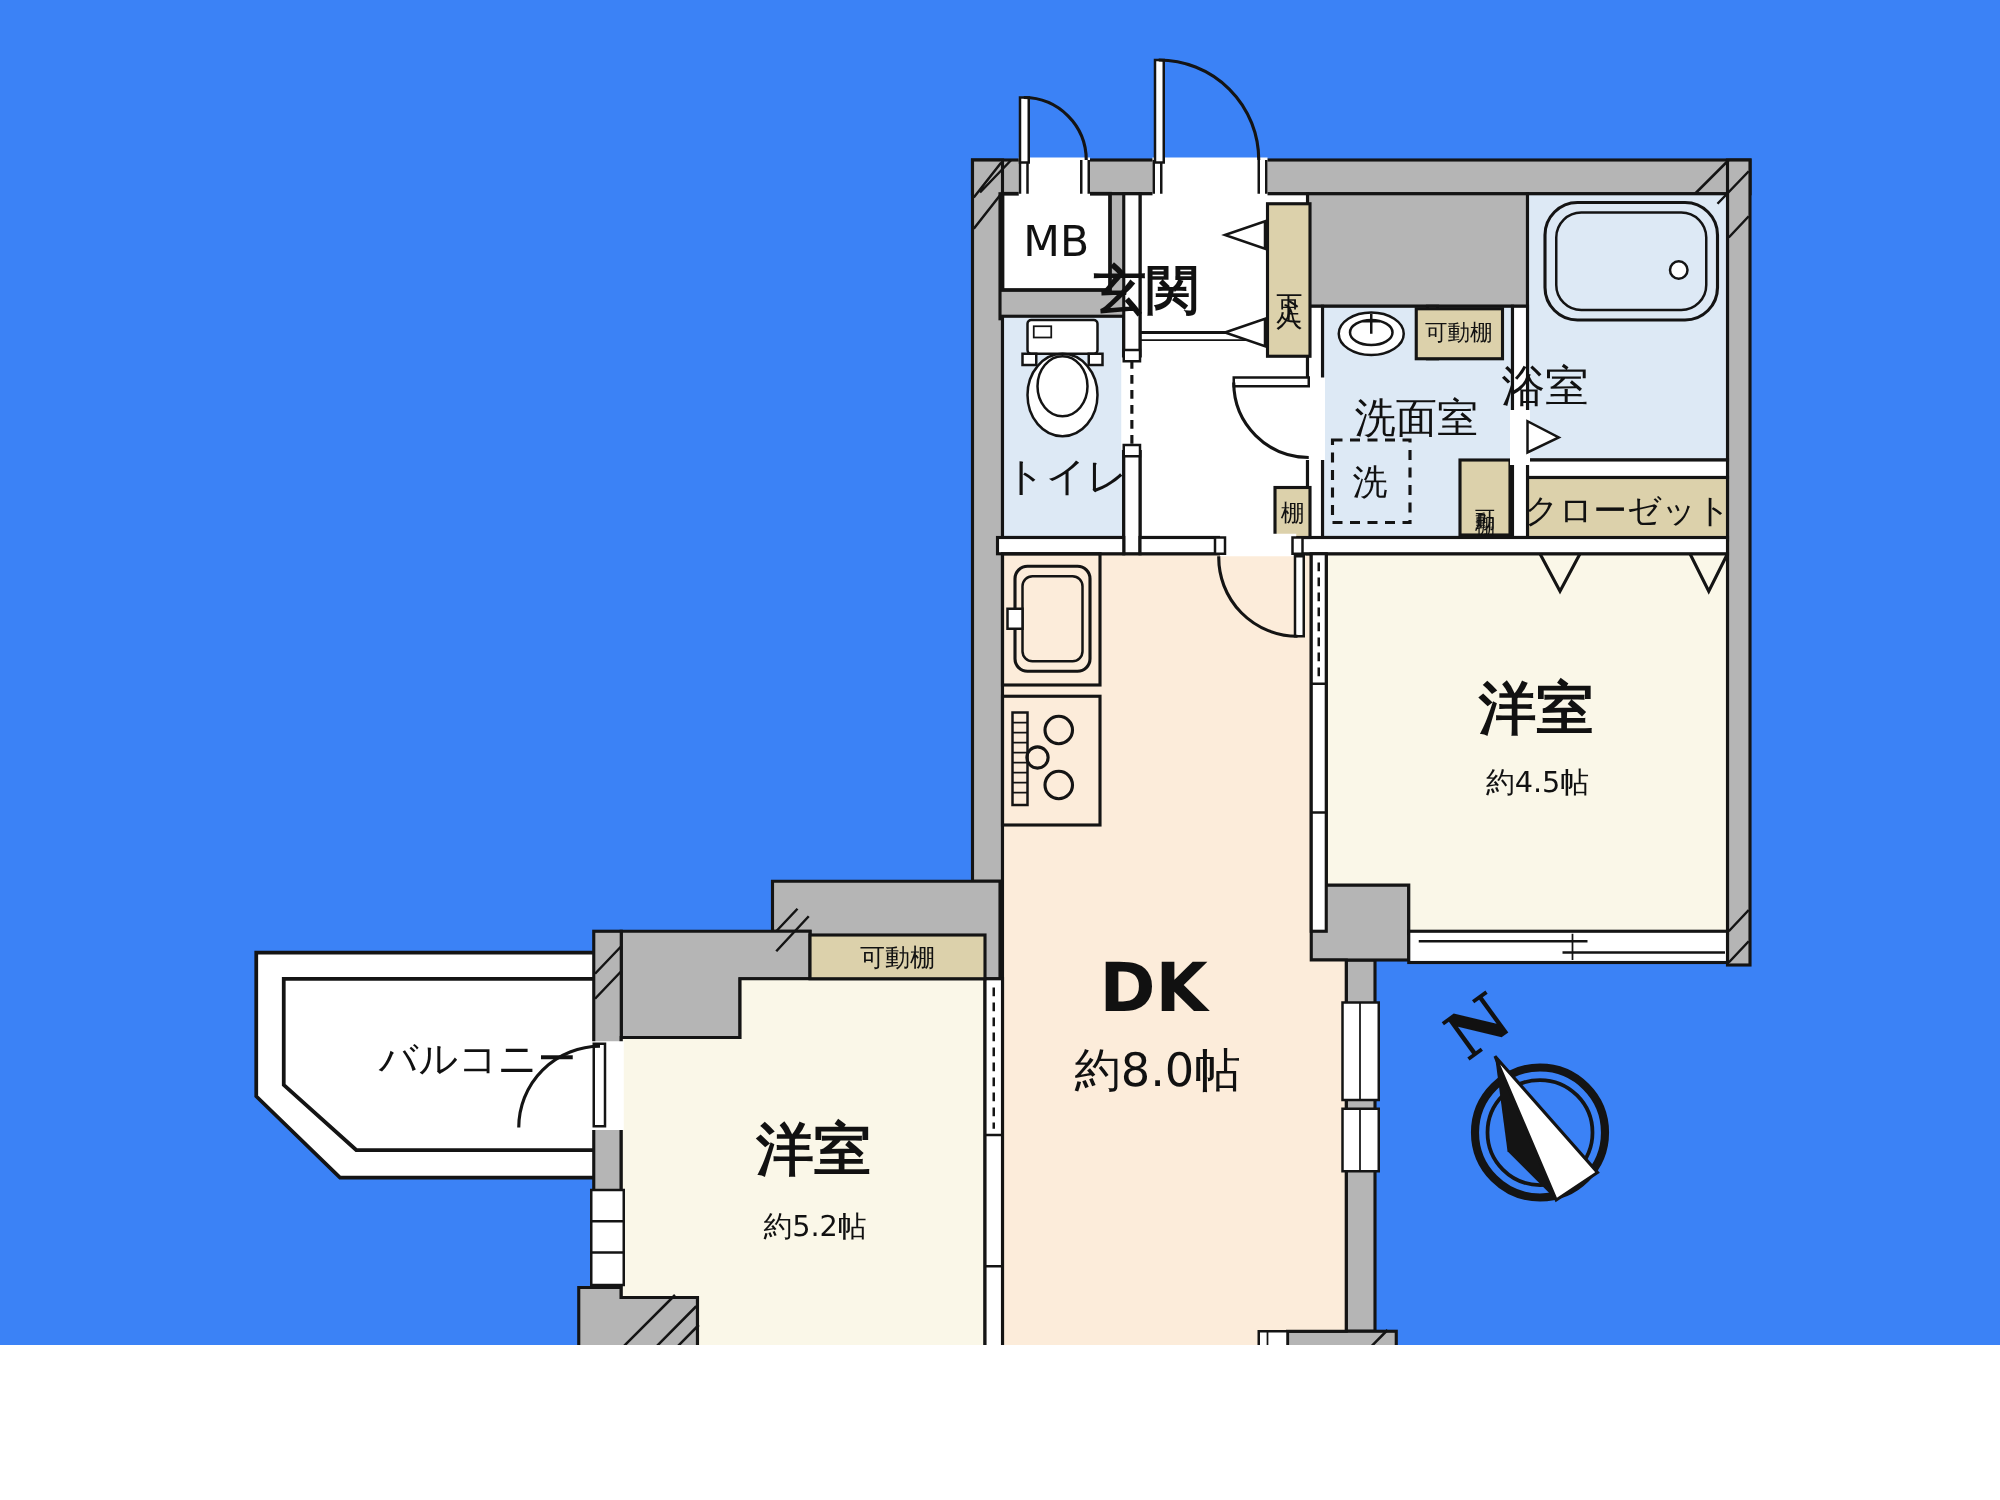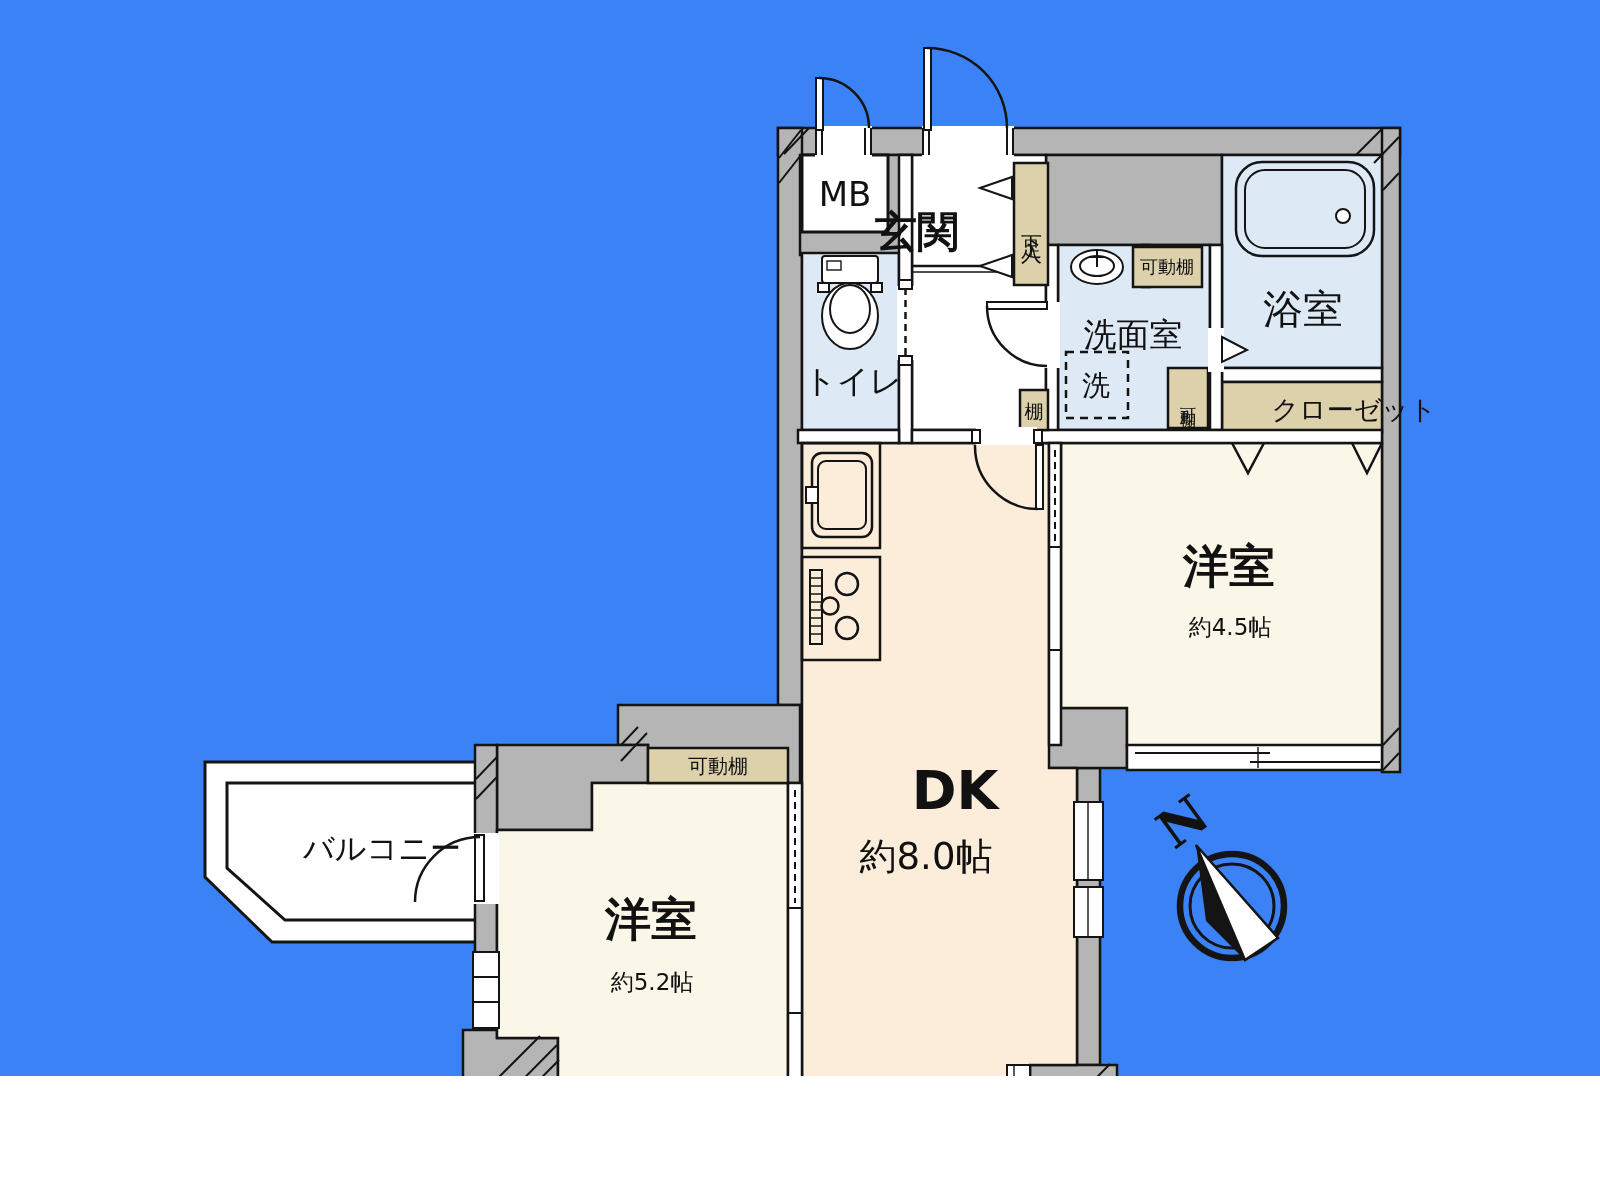--- a/index.html
+++ b/index.html
@@ -235,25 +235,25 @@
 </svg>
 
   <div class="lbl" style="left:845px;top:194px;font-size:34px;">MB</div>
   <div class="lbl bold" style="left:917px;top:232px;font-size:42px;">玄関</div>
   <div class="lbl vert" style="left:1031px;top:224px;font-size:21px;">下足入</div>
   <div class="lbl" style="left:853px;top:381px;font-size:32px;">トイレ</div>
   <div class="lbl" style="left:1133px;top:334px;font-size:33px;">洗面室</div>
   <div class="lbl" style="left:1096px;top:386px;font-size:28px;">洗</div>
   <div class="lbl" style="left:1167px;top:267px;font-size:18px;">可動棚</div>
   <div class="lbl vert" style="left:1188px;top:398px;font-size:16px;letter-spacing:2px;">可動棚</div>
-  <div class="lbl" style="left:1303px;top:310px;font-size:40px;font-family:Liberation Serif, serif;">浴室</div>
-  <div class="lbl" style="left:1354px;top:409px;font-size:27px;">クローゼット</div>
+  <div class="lbl" style="left:1236px;top:310px;font-size:35px;">浴室</div>
+  <div class="lbl" style="left:1302px;top:409px;font-size:27px;">クローゼット</div>
   <div class="lbl" style="left:1034px;top:411px;font-size:19px;">棚</div>
   <div class="lbl bold" style="left:1229px;top:566px;font-size:46px;">洋室</div>
   <div class="lbl" style="left:1230px;top:627px;font-size:23px;">約4.5帖</div>
-  <div class="lbl bold" style="left:923px;top:791px;font-size:54px;margin-left:32px;">DK</div>
+  <div class="lbl bold" style="left:923px;top:791px;font-size:54px;">DK</div>
   <div class="lbl" style="left:926px;top:856px;font-size:37px;">約8.0帖</div>
   <div class="lbl bold" style="left:651px;top:919px;font-size:46px;">洋室</div>
   <div class="lbl" style="left:652px;top:982px;font-size:23px;">約5.2帖</div>
   <div class="lbl" style="left:718px;top:766px;font-size:20px;">可動棚</div>
   <div class="lbl" style="left:342px;top:848px;font-size:31px;margin-left:40px;">バルコニー</div>
   <div class="lbl north" style="left:1183px;top:822px;font-size:52px;">N</div>
 </div>
 
 </body></html>

